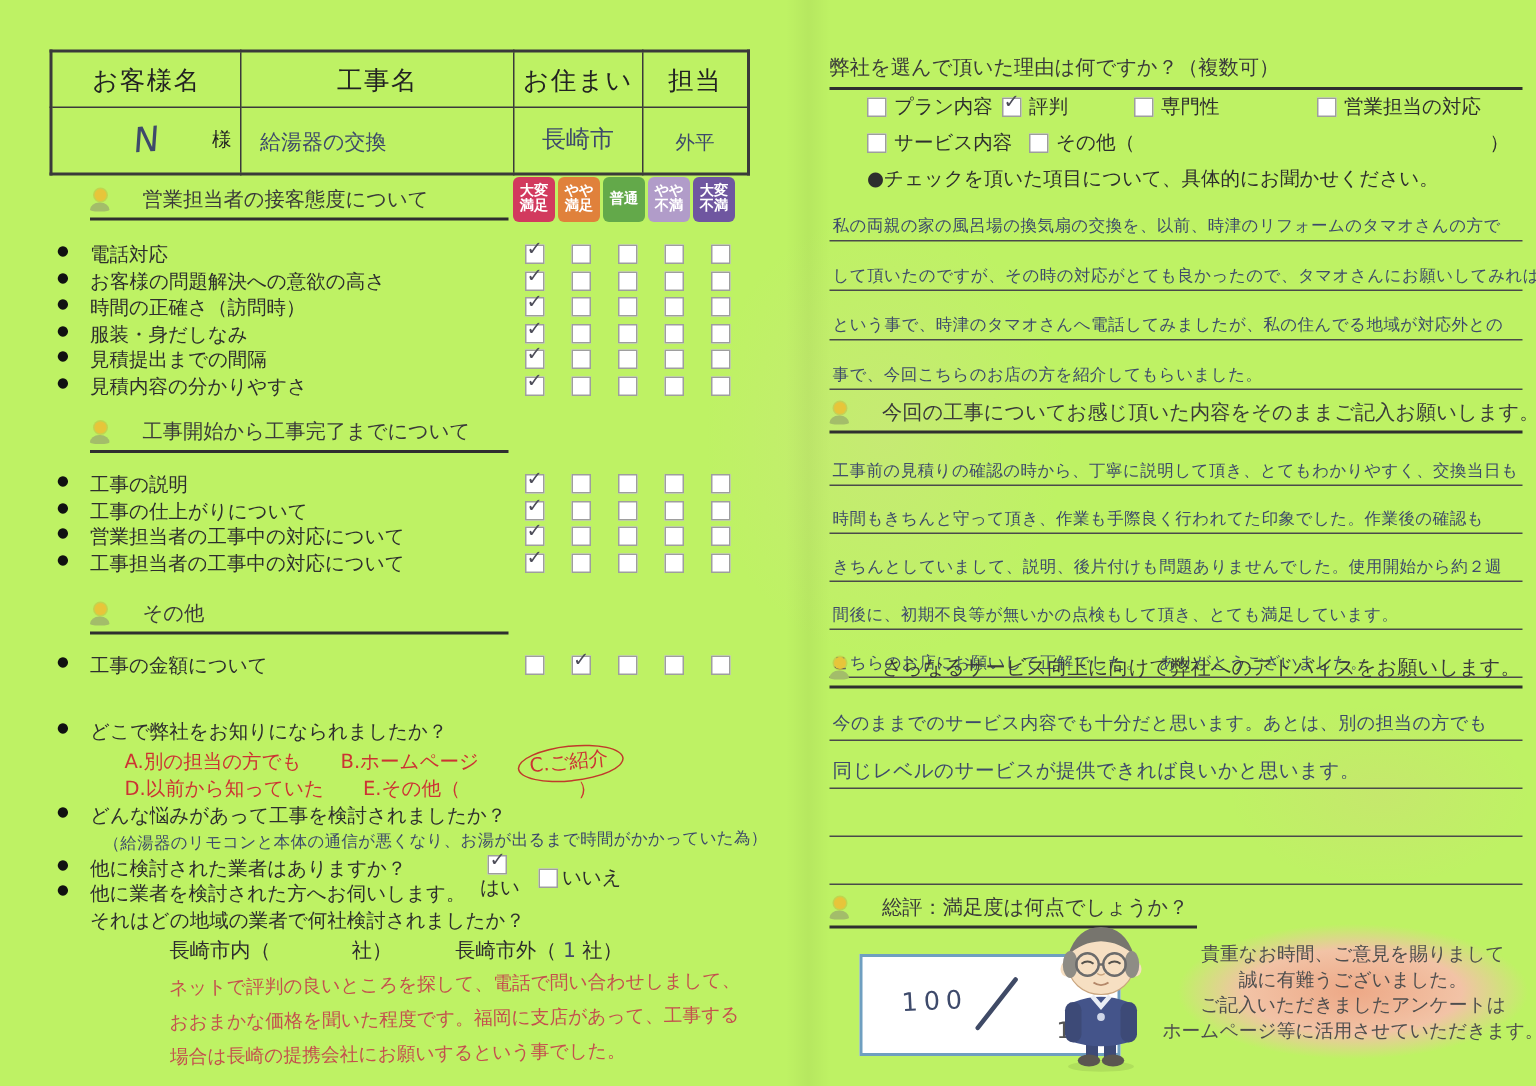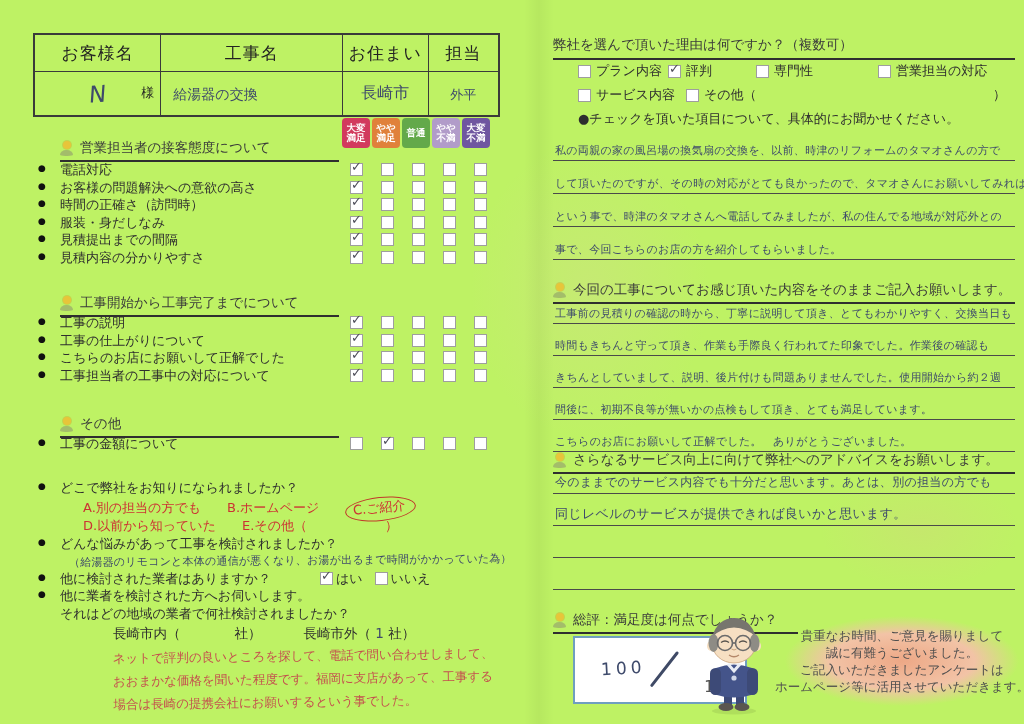--- a/index.html
+++ b/index.html
@@ -15,21 +15,21 @@
   table.info{border:2.5px solid #3a3a3a;}
   table.info th{height:34px;font-size:17px;font-weight:normal;letter-spacing:1px;text-align:center;color:#222;}
   table.info td{height:41px;text-align:center;vertical-align:middle;}
   .c1{width:127px}.c2{width:184px}.c3{width:85px}.c4{width:69px}
   .hand{color:#3e4a6b;}
   .hand-red{color:#c4504e;}
   .cust{position:relative;font-size:23px;transform:rotate(-4deg) skewX(-8deg);display:inline-block;}
   .suffix{position:absolute;right:6px;top:12px;font-size:13px;color:#222;}
   .handcell{font-size:14px;transform:rotate(-1deg);}
   
-  .sec-head{display:flex;align-items:flex-end;gap:7px;border-bottom:2px solid #2f2f2f;padding-bottom:3px;font-size:13.5px;color:#3a3a3a;white-space:nowrap;margin-top:15px;}
+  .sec-head{display:flex;align-items:flex-end;gap:22px;border-bottom:2px solid #2f2f2f;padding-bottom:3px;font-size:13.5px;color:#3a3a3a;white-space:nowrap;}
   .flower{display:inline-block;width:13px;height:16px;position:relative;flex:0 0 13px;}
   .flower::before{content:"";position:absolute;top:0;left:2.5px;width:8px;height:8px;border-radius:50%;background:#e7c53a;box-shadow:0 0 0 1px rgba(200,160,40,0.35);}
   .flower::after{content:"";position:absolute;bottom:1px;left:0;width:13px;height:6px;background:#a3bd6a;border-radius:50% 50% 45% 45%/85% 85% 20% 20%;}
   
   .badges{position:absolute;left:309px;top:0;display:flex;gap:2px;}
   .badge{width:28px;height:30px;border-radius:4px;color:#fff;font-size:9.5px;font-weight:bold;display:flex;flex-direction:column;align-items:center;justify-content:center;line-height:10.5px;}
   .b1{background:#d23a5e}.b2{background:#e0813b}.b3{background:#63a94a}.b4{background:#b19cc9}.b5{background:#6f56a0}
   
   .crow{position:relative;height:17.5px;}
   .bullet{position:absolute;left:5px;top:3px;font-size:9px;color:#111;}
@@ -216,21 +216,21 @@
             <span class="boxes">
               <span class="cb checked"></span>
               <span class="cb"></span>
               <span class="cb"></span>
               <span class="cb"></span>
               <span class="cb"></span>
             </span>
           </div>
         <div class="crow">
             <span class="bullet">●</span>
-            <span class="clabel">こちらのお店にお願いして正解でした</span>
+            <span class="clabel">営業担当者の工事中の対応について</span>
             <span class="boxes">
               <span class="cb checked"></span>
               <span class="cb"></span>
               <span class="cb"></span>
               <span class="cb"></span>
               <span class="cb"></span>
             </span>
           </div>
         <div class="crow">
             <span class="bullet">●</span>
@@ -281,21 +281,21 @@
           <span class="bullet">●</span>
           <span class="qtext">どんな悩みがあって工事を検討されましたか？</span>
         </div>
       <div class="qrow">
           <span class="worry hand">（給湯器のリモコンと本体の通信が悪くなり、お湯が出るまで時間がかかっていた為）</span>
         </div>
       <div class="qrow">
           <span class="bullet">●</span>
           <span class="qtext">他に検討された業者はありますか？</span>
         <span class="q3opts">
-            <span style="display:flex;align-items:center;">
+            <span style="display:flex;align-items:center;flex-direction:column;">
               <span class="cb checked"></span>
               <span>はい</span>
             </span>
             <span style="display:flex;align-items:center;">
               <span class="cb"></span>
               <span>いいえ</span>
             </span>
           </span>
       </div>
       <div class="qrow">

